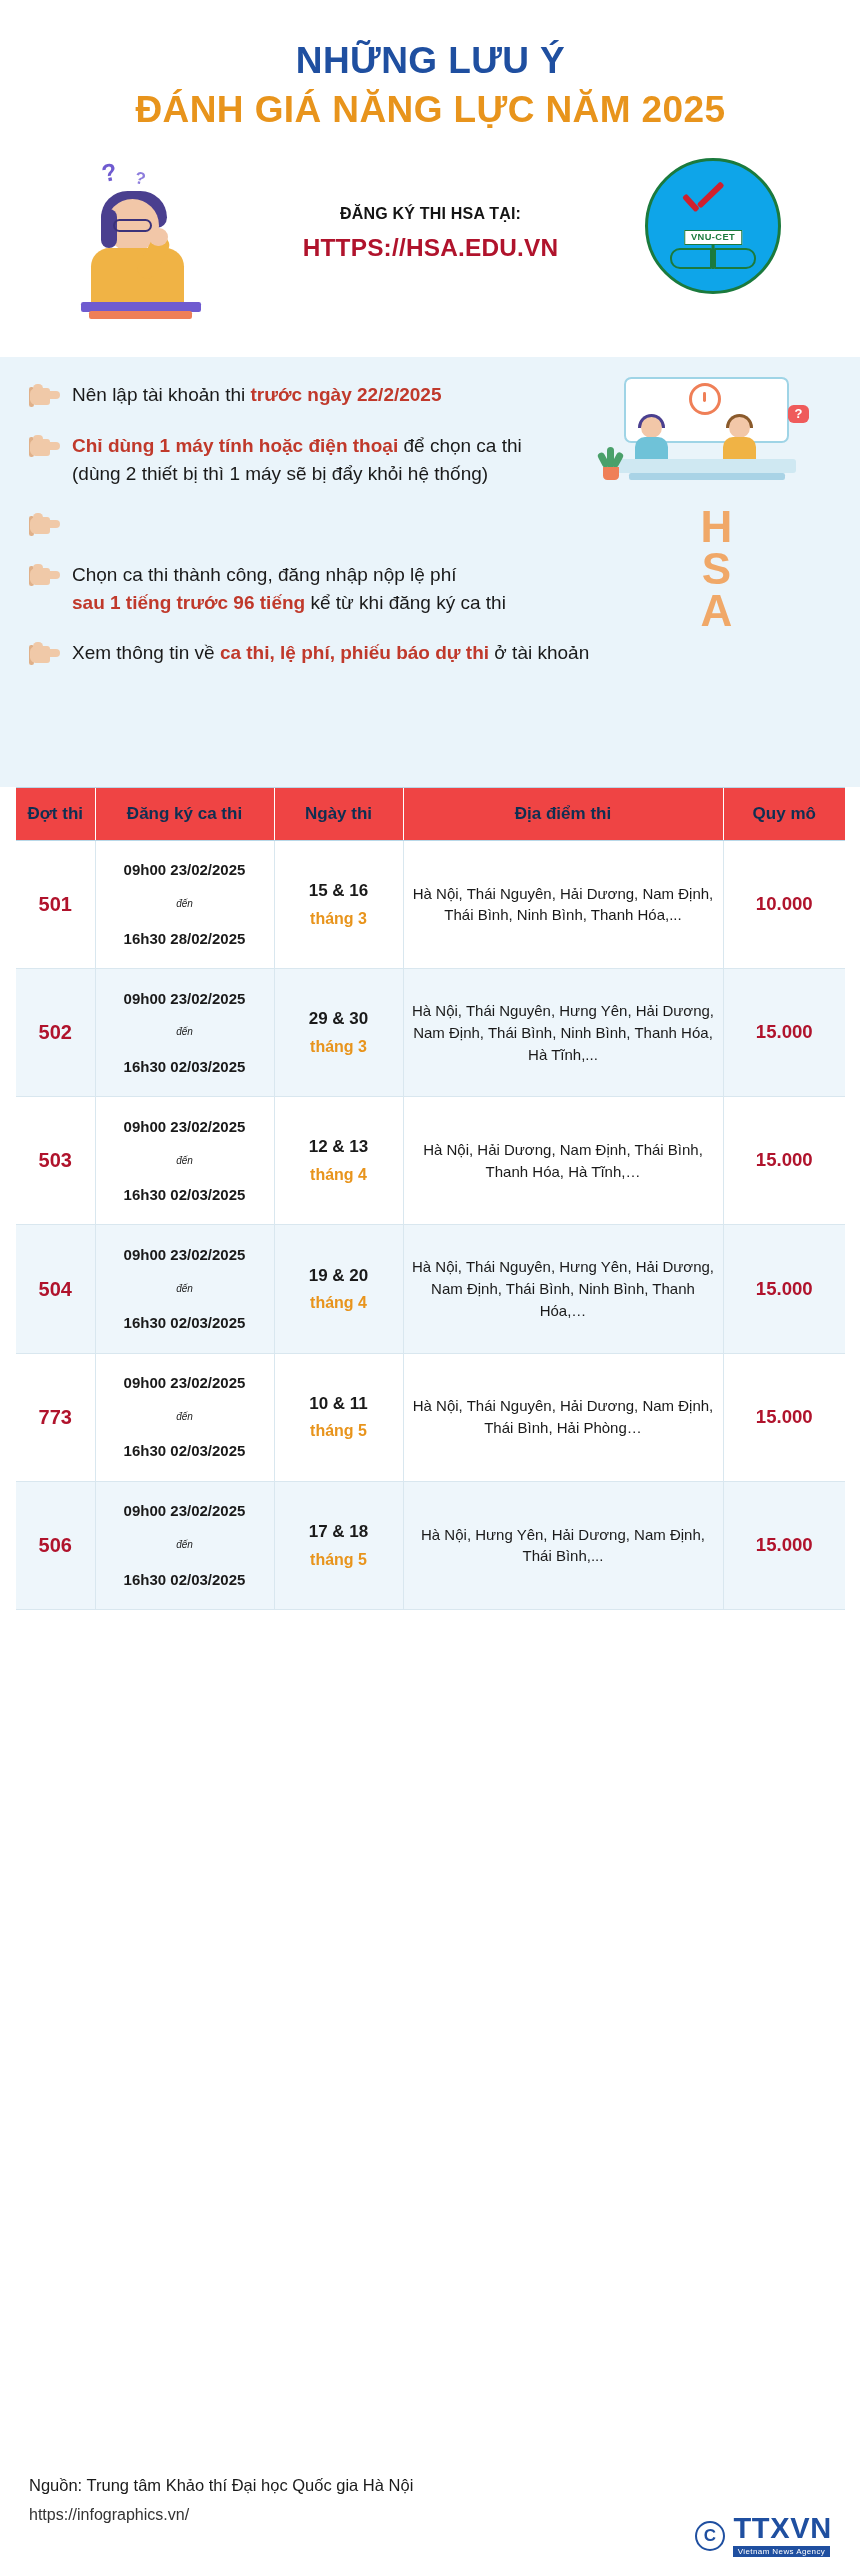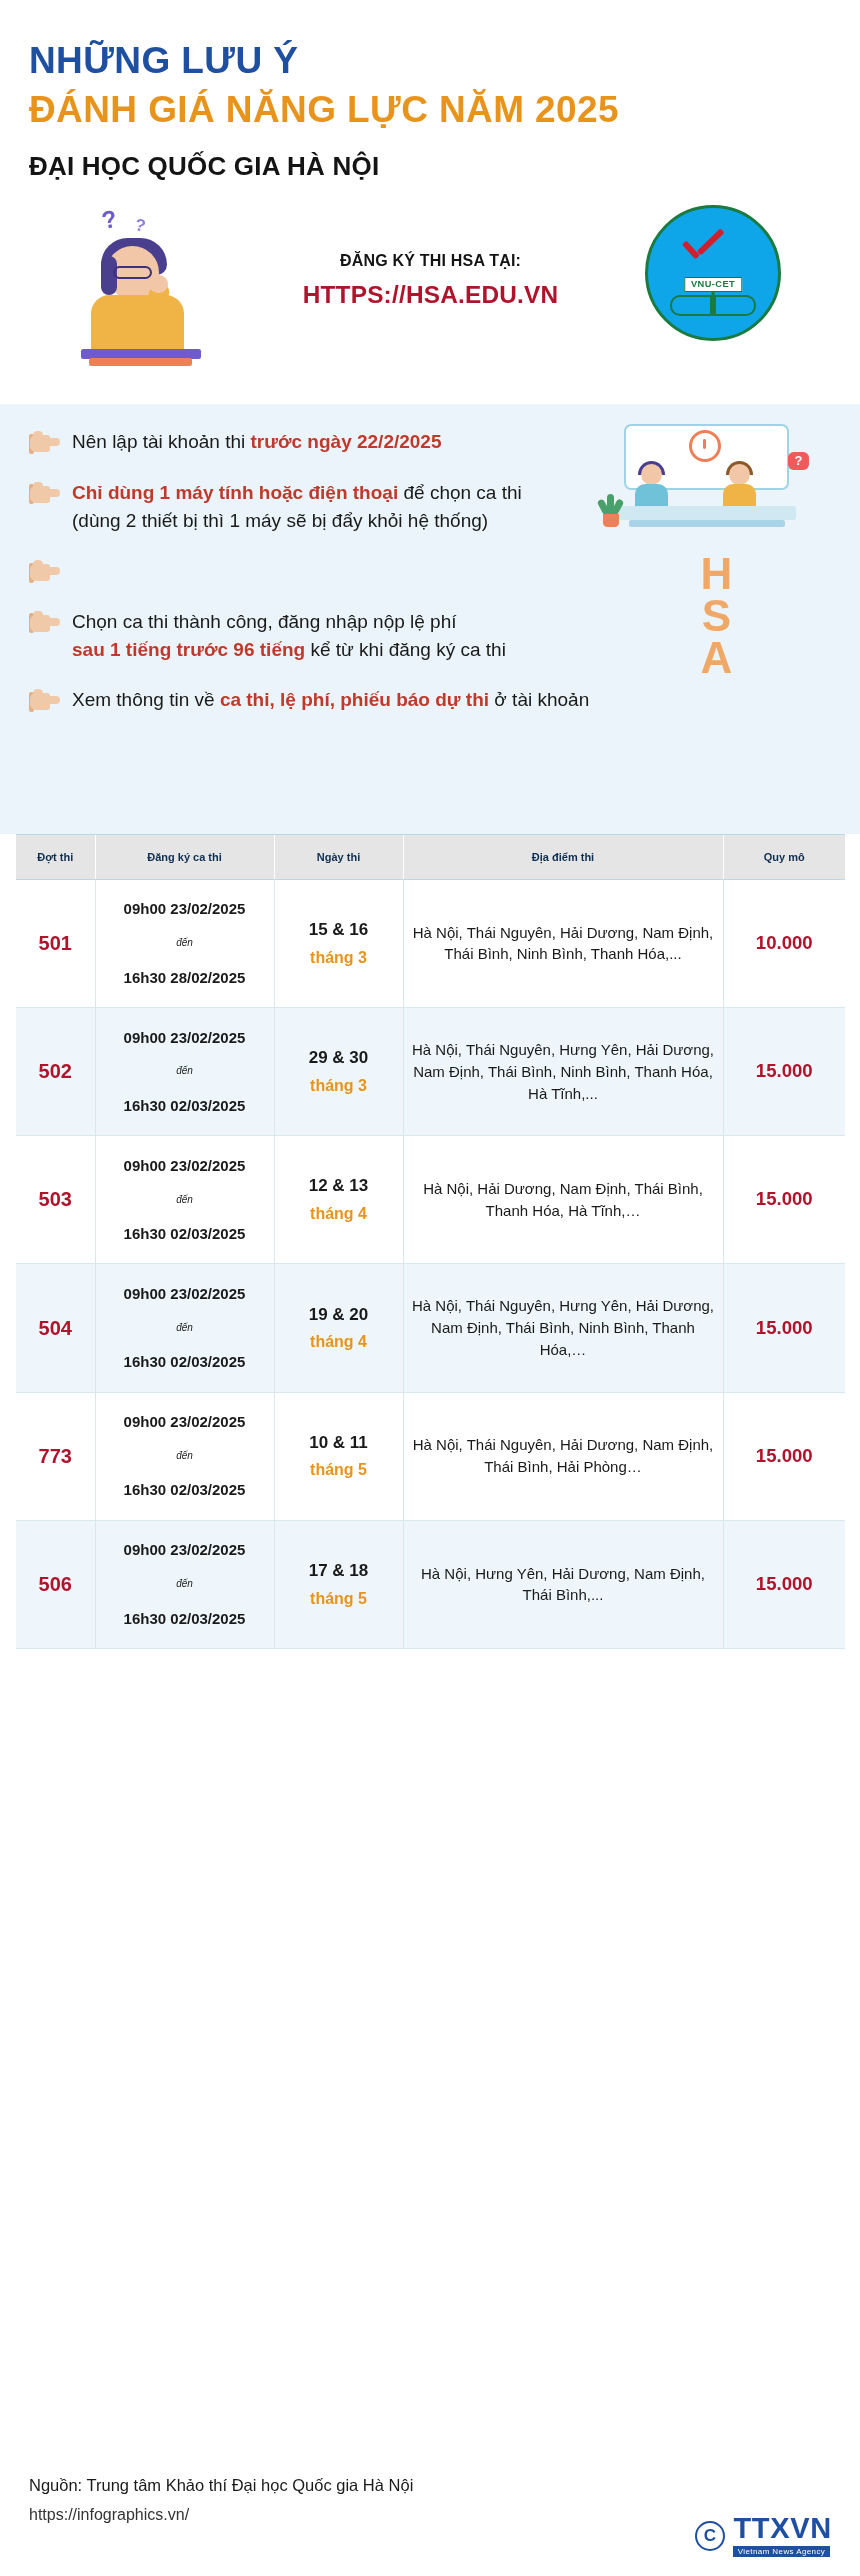--- a/index.html
+++ b/index.html
@@ -14,20 +14,21 @@
     background: #ffffff;
     position: relative;
     display: flex;
     flex-direction: column;
   }
 
   
   .header {
     background: #ffffff;
     padding: 37px 29px 7.2px 29px;
+    text-align: center;
   }
   .title-line {
     color: #1f4fa0;
     font-size: 37px;
     font-weight: bold;
     letter-spacing: 0.4px;
     line-height: 1.32;
   }
   .title-line.accent { color: #e8941c; }
   .subtitle {
@@ -280,23 +281,23 @@
     font-weight: bold;
     color: #f0a868;
     line-height: 0.96;
     letter-spacing: 1.4px;
   }
 
   
   .table-wrap { background: #ffffff; padding: 0 16px; }
   table { width: 100%; border-collapse: collapse; }
   thead th {
-    background: #e5e5e5;
+    background: #ef4444;
     color: #0f2f52;
-    font-size: 11px;
+    font-size: 17px;
     font-weight: bold;
     padding: 16px 5.7px;
     border-top: 1.4px solid #b9d8e8;
     border-bottom: 1.4px solid #b9d8e8;
     text-align: center;
   }
   thead th + th { border-left: 1.4px solid #ffffff; }
   tbody td {
     font-size: 16px;
     text-align: center;
@@ -351,21 +352,20 @@
   .ttxvn .brand .small { font-size: 8px; color: #ffffff; background: #1f4fa0; padding: 1.4px 4.3px; letter-spacing: 0.4px; margin-top: 2.2px; display: inline-block; }
 </style>
 </head>
 <body>
 
 <div class="page">
 
   <div class="header">
     <div class="title-line">NHỮNG LƯU Ý</div>
     <div class="title-line accent">ĐÁNH GIÁ NĂNG LỰC NĂM 2025</div>
-    <div class="subtitle">ĐẠI HỌC QUỐC GIA HÀ NỘI</div>
   </div>
 
   <div class="hero">
 
     <div class="illus-person">
       <div class="q1">?</div>
       <div class="q2">?</div>
       <div class="p-hair"></div>
       <div class="p-head"></div>
       <div class="p-hair2"></div>

